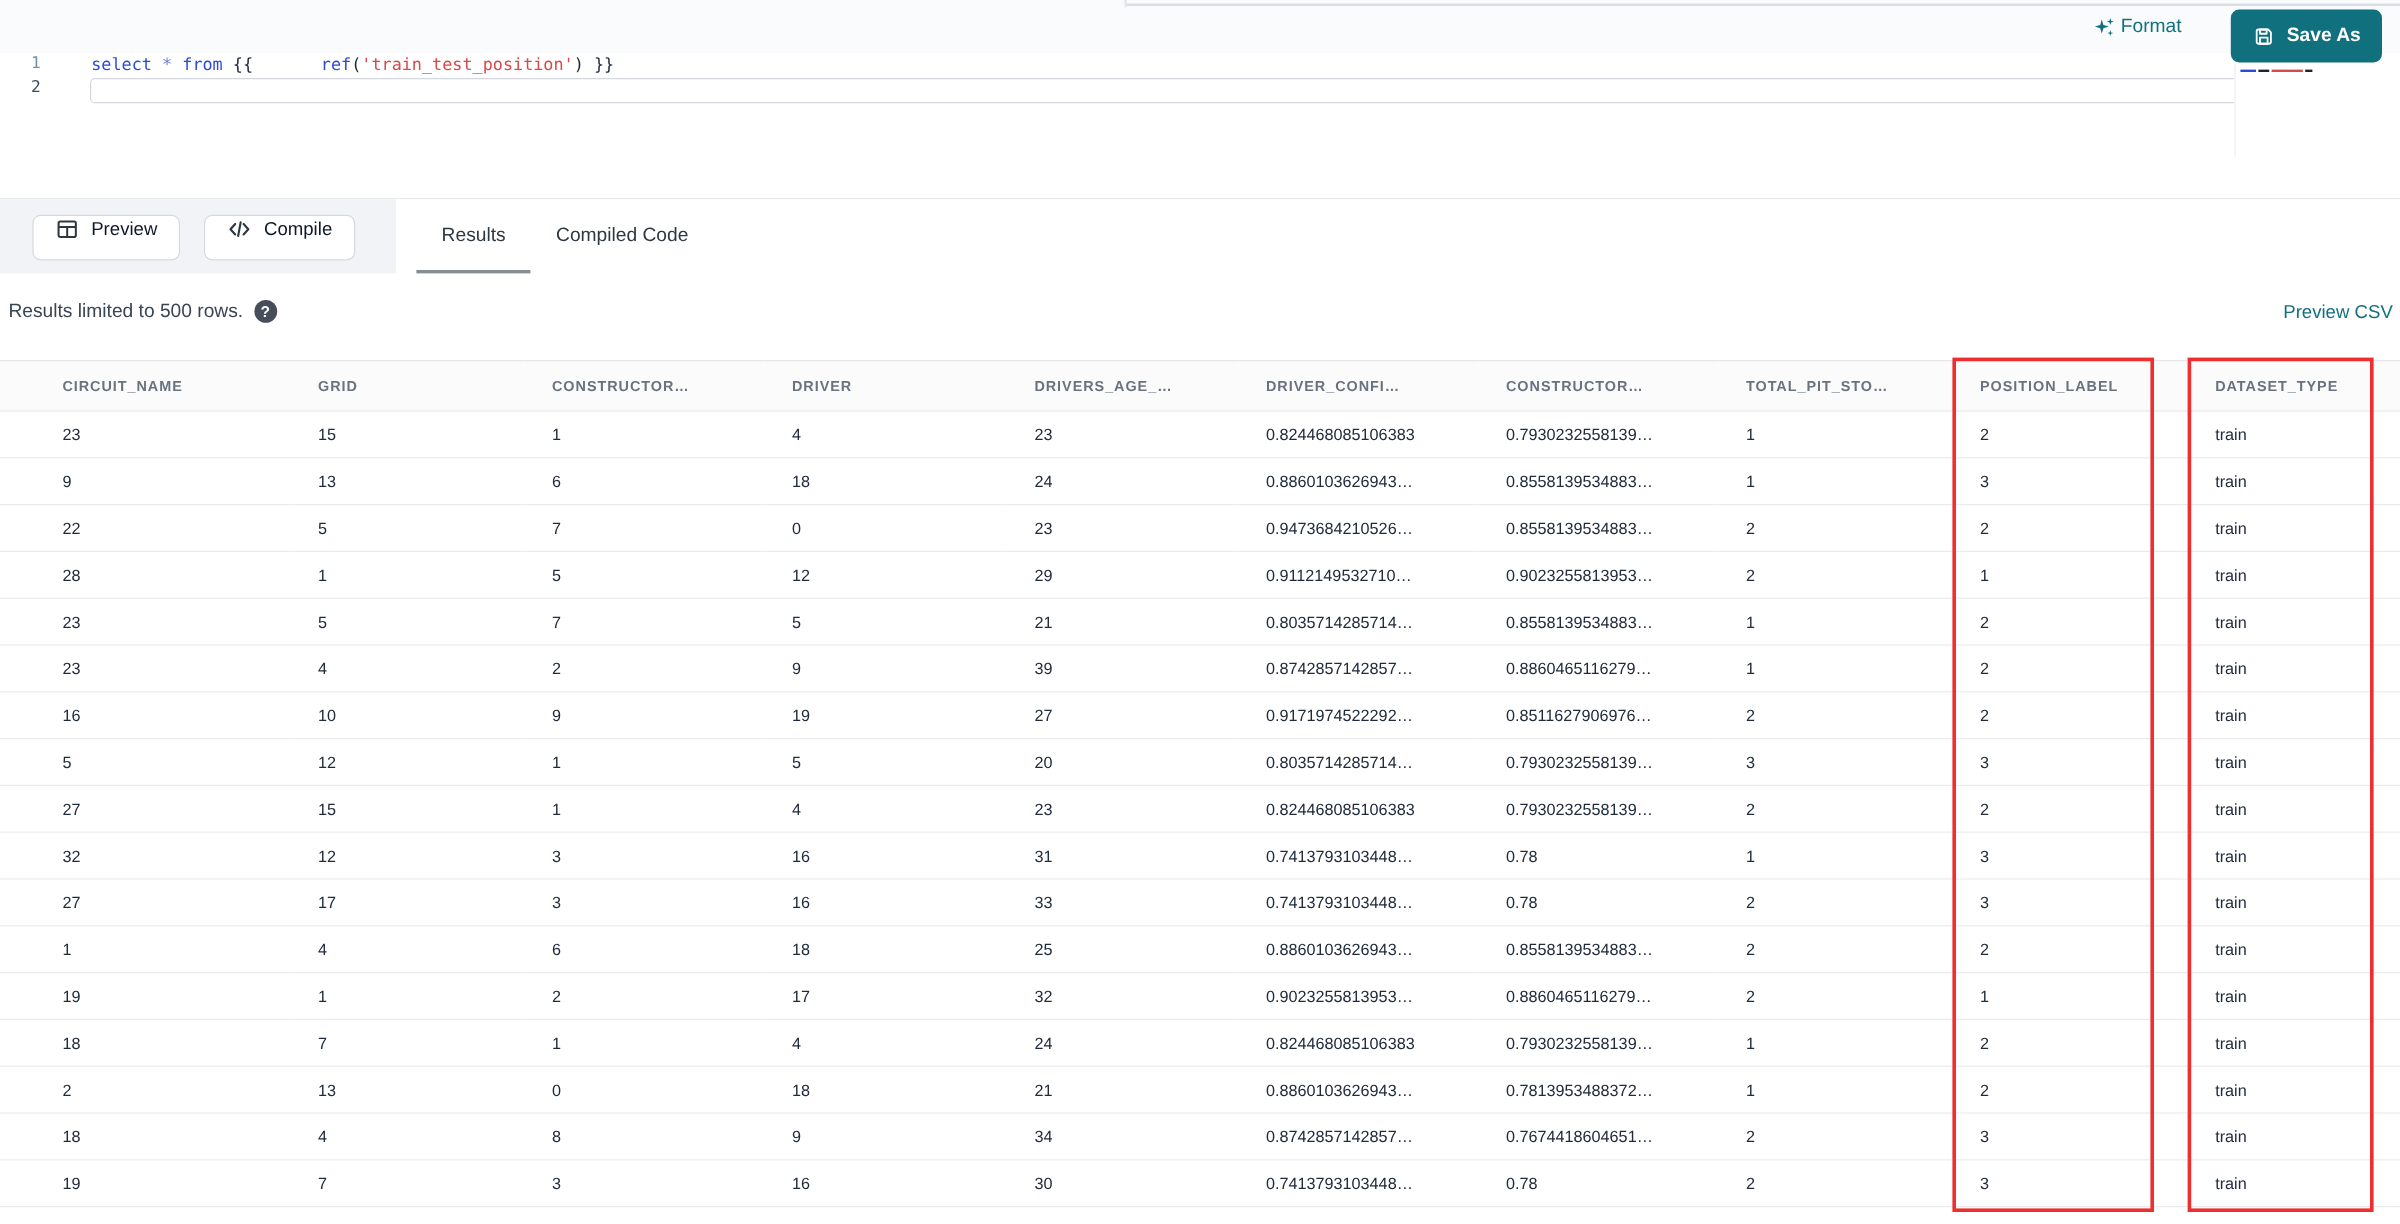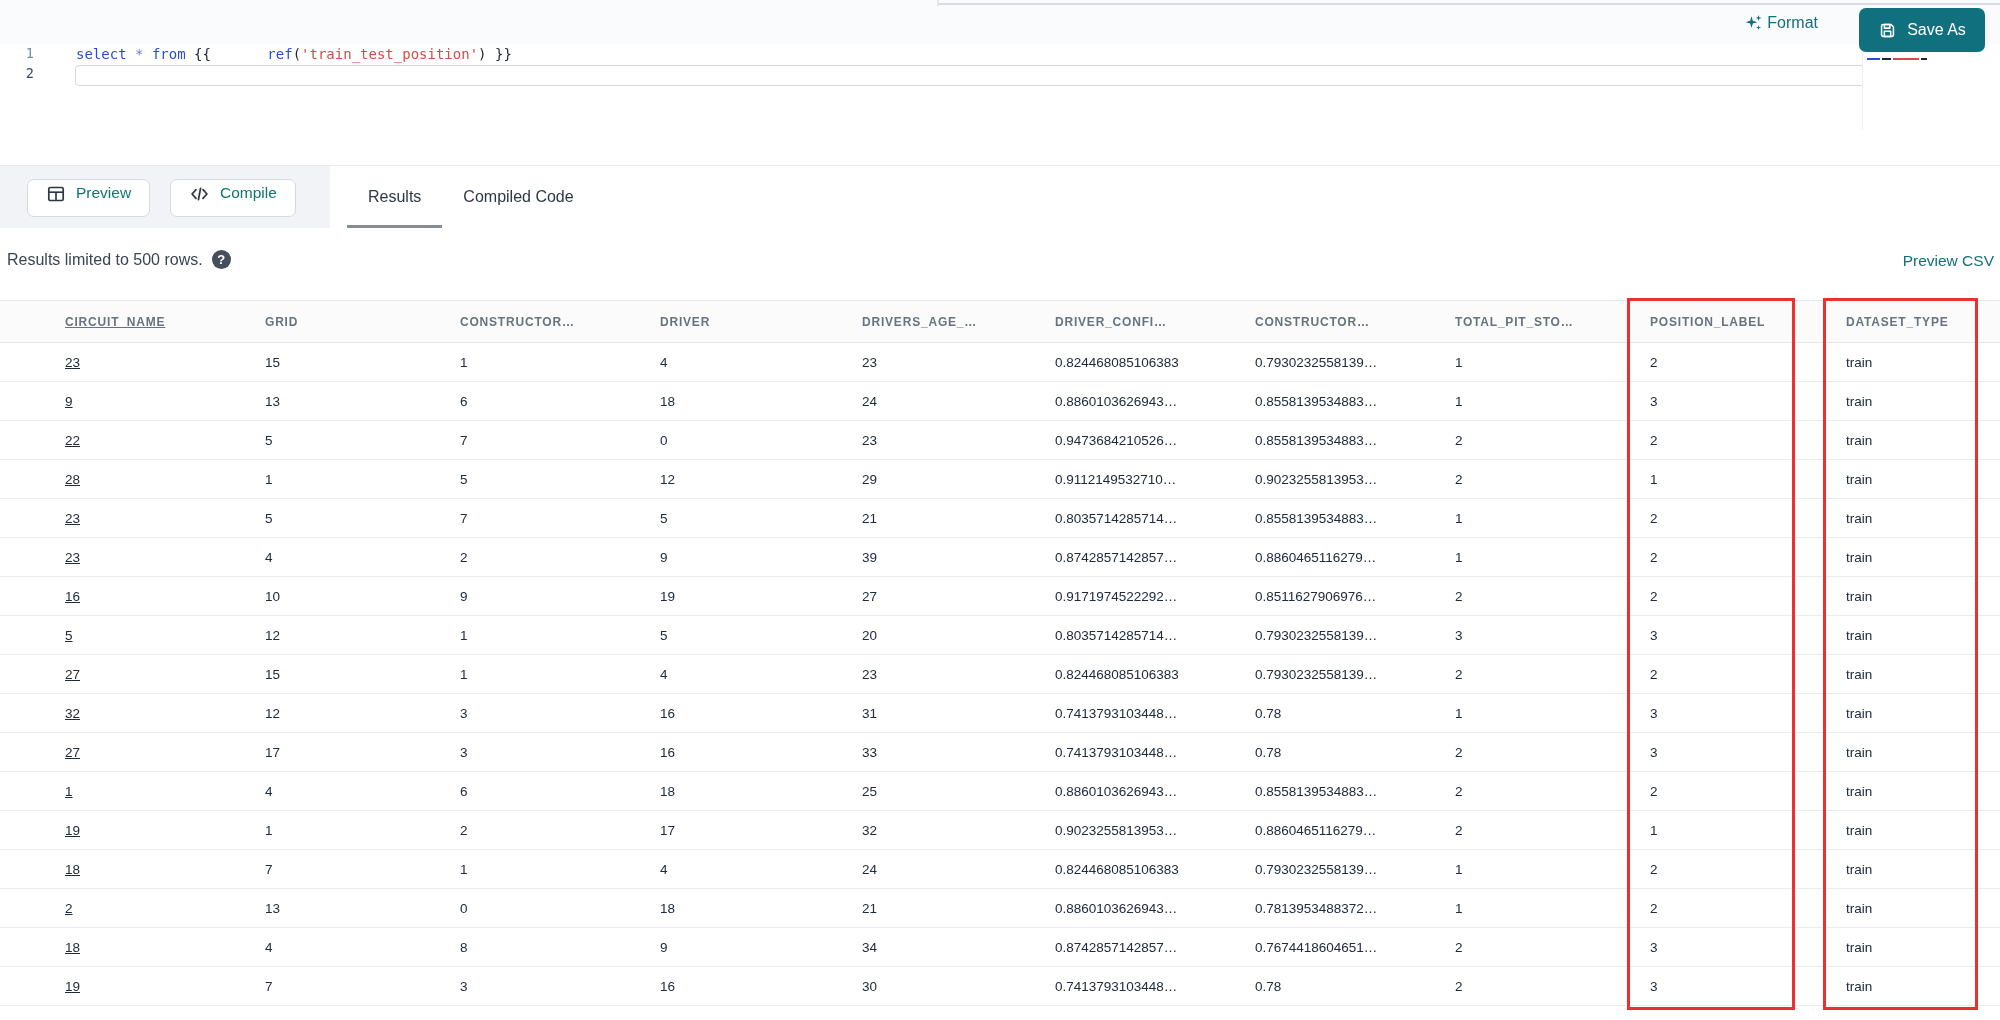--- a/index.html
+++ b/index.html
@@ -8,21 +8,21 @@
   #app { position:relative; width:2000px; height:1020px; background:#ffffff; overflow:hidden; }
 
   
   .editor-header { position:absolute; left:0; top:0; width:2000px; height:44px; background:#fafbfd; }
   .tab-edge-line { position:absolute; left:938px; right:0; top:3px; height:2px; background:#d9dce3; }
   .tab-edge-tick { position:absolute; left:937px; top:0; width:2px; height:6px; background:#e3e5ea; }
 
   .format-btn { position:absolute; right:182px; top:9px; height:28px; display:flex; align-items:center; gap:3px;
     color:#11707d; font-size:16px; font-weight:500; cursor:pointer; background:none; border:none; }
   .saveas-btn { position:absolute; right:15px; top:8px; width:126px; height:44px; border-radius:7px;
-    background:#11707d; border:none; color:#ffffff; font-size:16px; font-weight:400;
+    background:#11707d; border:none; color:#ffffff; font-size:16px; font-weight:700;
     display:flex; align-items:center; justify-content:center; gap:10px; cursor:pointer;
     font-family:"Liberation Sans", sans-serif; z-index:5; }
 
   
   .editor { position:absolute; left:0; top:44px; width:2000px; height:121px; background:#ffffff; }
   .gutter { position:absolute; left:0; top:0; width:48px; height:100%; }
   .line-num { position:absolute; right:14px; width:20px; text-align:right;
     font-family:"DejaVu Sans Mono", monospace; font-size:13.5px; }
   .line-num.n1 { top:1px; color:#6e93a8; }
   .line-num.n2 { top:21px; color:#3c4c66; }
@@ -40,22 +40,22 @@
   .minimap { position:absolute; left:1862px; top:10px; width:136px; height:76px;
     background:#ffffff; border-left:1px solid #ededf2; }
   .minimap .mini-line { position:absolute; left:4px; top:4px; height:2px; display:flex; gap:2px; }
   .mini-seg { height:2px; display:inline-block; }
 
   
   .toolbar { position:absolute; left:0; top:165px; width:2000px; height:63px; background:#ffffff;
     border-top:1px solid #e7e9ed; }
   .toolbar-left-bg { position:absolute; left:0; top:0; width:330px; height:100%; background:#f2f3f6; }
   .tool-btn { position:absolute; top:13px; height:38px; background:#ffffff; border:1px solid #d6dade;
-    border-radius:7px; display:flex; align-items:flex-start; gap:10px; padding:4px 18px;
-    font-size:15.5px; font-weight:500; color:#0f766e; cursor:pointer; font-family:"Liberation Sans", sans-serif; }
+    border-radius:7px; display:flex; align-items:flex-end; gap:10px; padding:15px 18px;
+    font-size:15.5px; font-weight:500; color:#0f172a; cursor:pointer; font-family:"Liberation Sans", sans-serif; }
   .tool-btn.preview { left:27px; }
   .tool-btn.compile { left:170px; }
   .tabs { position:absolute; left:347px; top:0; height:100%; display:flex; }
   .tab { position:relative; height:100%; display:flex; align-items:center; padding:0 21px;
     font-size:16px; color:#2e3842; cursor:pointer; }
   .tab.active { font-weight:500; }
   .tab.active::after { content:""; position:absolute; left:0; right:0; bottom:0; height:3px; background:#848c94; }
 
   
   .results-bar { position:absolute; left:0; top:228px; width:2000px; height:72px; background:#ffffff; }
@@ -66,21 +66,21 @@
   .download-csv { position:absolute; right:6px; top:24px; font-size:15.5px; color:#11707d;
     cursor:pointer; text-decoration:none; }
 
   
   .results-table { position:absolute; left:0; top:300px; width:2000px; border-collapse:collapse; table-layout:fixed; }
   .results-table th { height:42px; text-align:left; vertical-align:middle; padding-left:23px;
     font-size:12px; font-weight:bold; letter-spacing:0.8px; color:#68737f;
     background:#fbfbfc; border-top:1px solid #e5e7ea; border-bottom:1px solid #e5e7ea; white-space:nowrap; overflow:hidden; }
   .results-table td { height:39px; vertical-align:middle; padding-left:23px;
     font-size:13.5px; color:#202c3c; border-bottom:1px solid #e9ebee; white-space:nowrap; overflow:hidden; }
-  .results-table th:first-child, .results-table td:first-child { padding-left:65px;text-decoration:underline; }
+  .results-table th:first-child, .results-table td:first-child { padding-left:52px; }
 
   
   .hl-box { position:absolute; top:298px; height:712px; border:3px solid #ef2f2f; pointer-events:none; z-index:4; }
   .hl-position { left:1627px; width:168px; }
   .hl-dataset  { left:1823px; width:155px; }
 
   svg { display:block; }
 </style>
 </head>
 <body>

